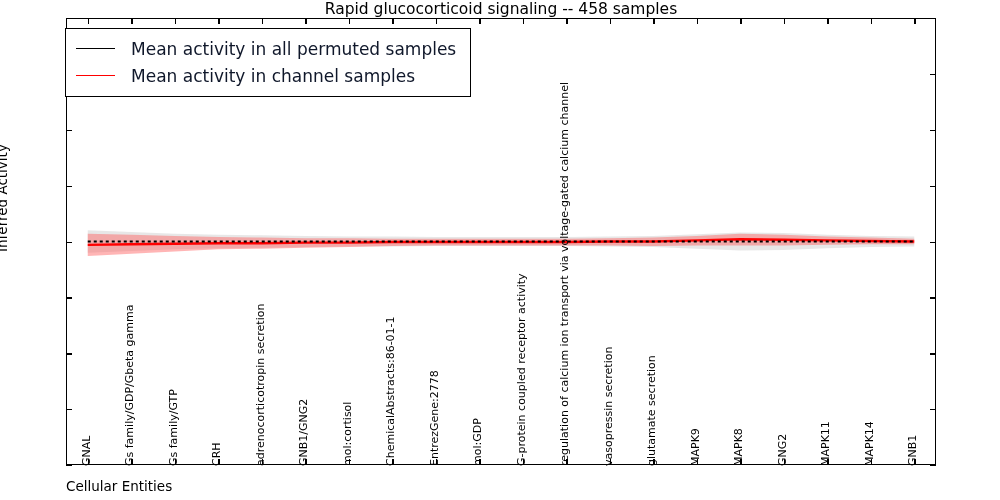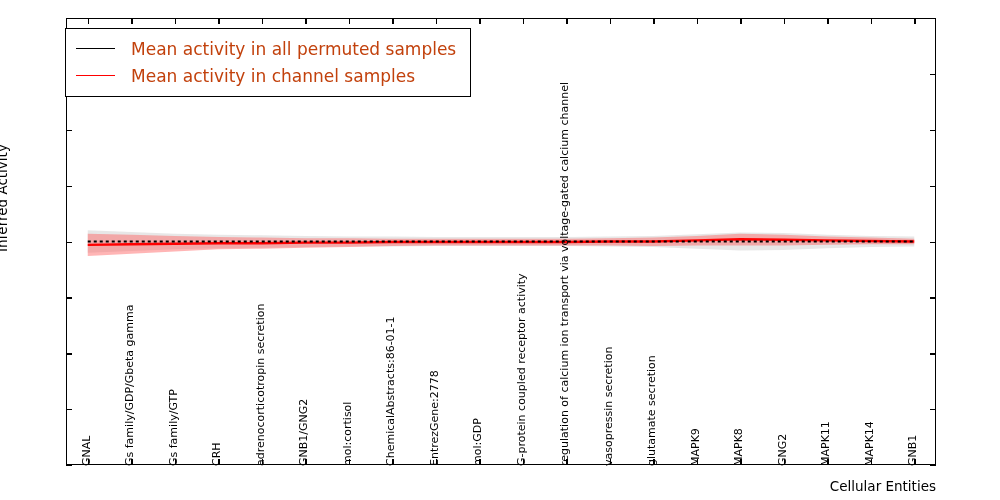--- a/index.html
+++ b/index.html
@@ -15,45 +15,46 @@
   .plotframe{position:absolute;left:66px;top:18px;width:870px;height:447px;
              border:1.3px solid #000;box-sizing:border-box;background:#fff;z-index:2;}
 
   
   .ylab{position:absolute;left:-188px;top:190px;width:380px;text-align:center;
         transform:rotate(-90deg);font-size:13.5px;z-index:3;}
   .ytickmark{position:absolute;left:66px;width:6px;height:1.3px;background:#000;z-index:4;}
   .ytickmark.r{left:930px;}
 
   
-  .xlab{position:absolute;left:66px;top:478px;width:870px;text-align:right;
+  .xlab{position:absolute;left:66px;top:478px;width:870px;text-align:left;
         font-size:13.5px;z-index:3;}
   .xtickmark{position:absolute;top:459px;width:1.3px;height:6px;background:#000;z-index:4;}
   .xtickmark.t{top:18px;}
   .xticklabel{position:absolute;font-size:11px;line-height:11px;white-space:nowrap;
               transform-origin:left bottom;transform:rotate(-90deg);z-index:5;color:#000;}
 
   
   .databox{position:absolute;left:66px;top:18px;width:870px;height:447px;
            overflow:hidden;z-index:3;pointer-events:none;}
   .databox svg{display:block;}
 
   
   .legend{position:absolute;left:65px;top:28px;z-index:7;background:#fff;
           border:1.3px solid #000;padding:6px 14px 7px 10px;}
   .lgrow{display:flex;align-items:center;height:27px;}
   .lgline{width:39px;height:0;border-top:1.4px solid #000;margin-right:16px;}
   .lgline.red{border-top-color:#ff0000;}
-  .lgtext{font-size:17px;color:#c2410c;white-space:nowrap;}
+  .lgtext{font-size:17px;color:#0f172a;white-space:nowrap;}
 </style>
 </head>
 <body>
 
 <div id="fig">
 
+  <div class="title">Rapid glucocorticoid signaling -- 458 samples</div>
 
   <div class="plotframe"></div>
 
   <div class="ylab">Inferred Activity</div>
   <div id="yticks">
       <div class="ytickmark " style="top: 18px;"></div>
       <div class="ytickmark r" style="top: 18px;"></div>
       <div class="ytickmark " style="top: 73.875px;"></div>
       <div class="ytickmark r" style="top: 73.875px;"></div>
       <div class="ytickmark " style="top: 129.75px;"></div>

